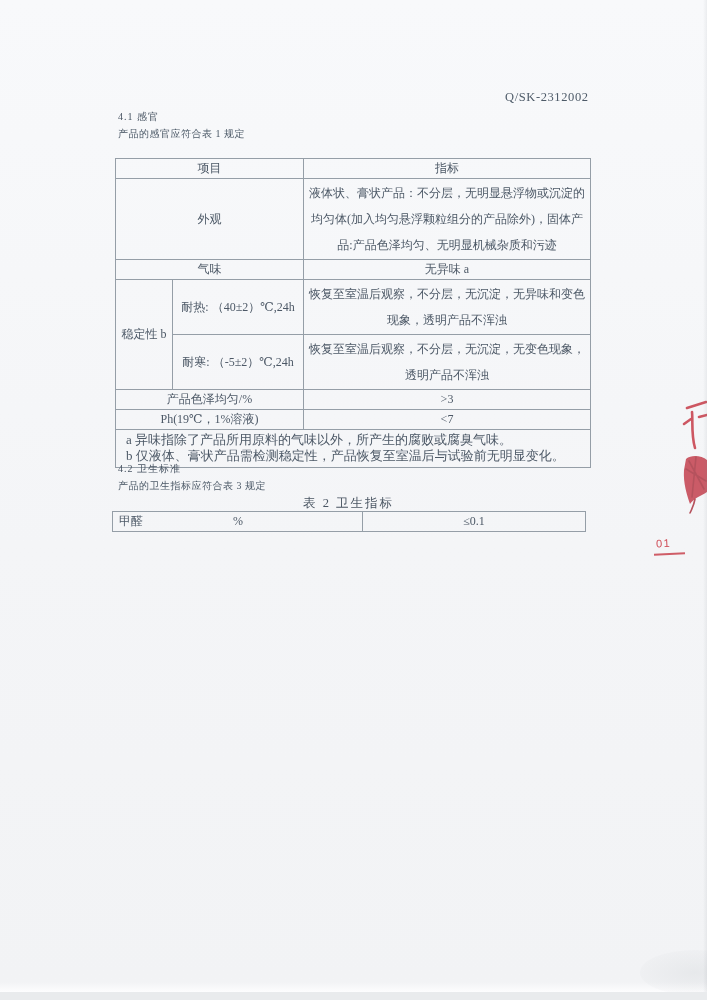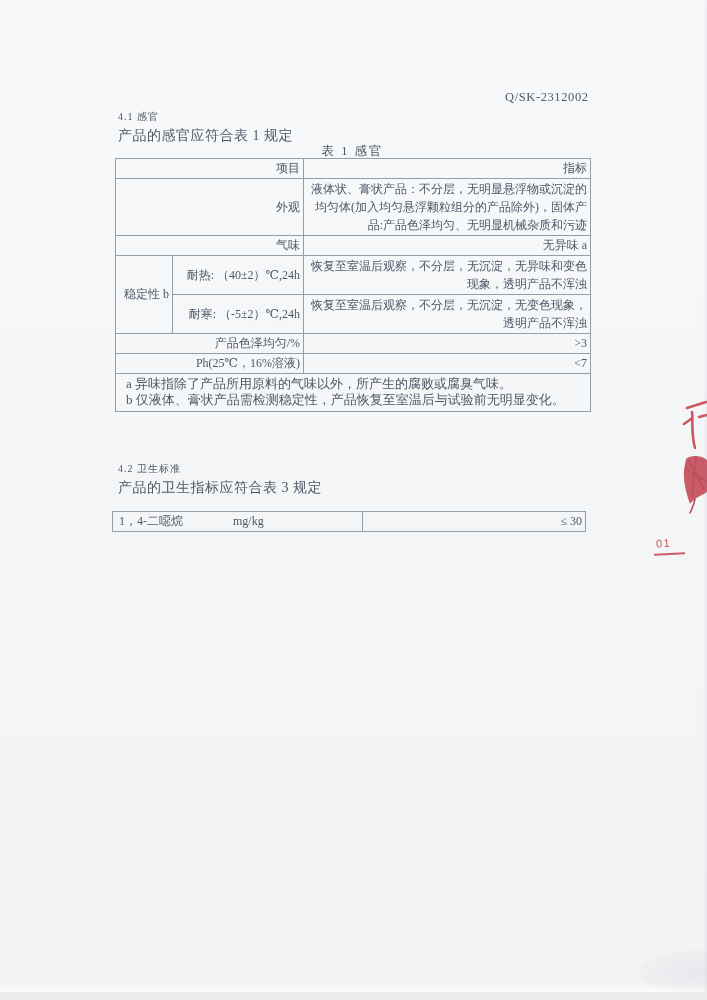--- a/index.html
+++ b/index.html
@@ -10,37 +10,37 @@
     font-family:"Liberation Serif","DejaVu Serif",serif;
     color:#4b5765; overflow:hidden;
   }
   .edge-bottom { position:absolute; left:0; top:992px; width:707px; height:1px; background:#c3c7ca; }
   .edge-bottom-under { position:absolute; left:0; top:993px; width:707px; height:7px; background:#fbfbfc; }
   .edge-right { position:absolute; right:0; top:0; width:4px; height:100%; background:linear-gradient(90deg, rgba(0,0,0,0), rgba(120,128,136,0.10)); }
 
   .doc-number { position:absolute; left:505px; top:90px; font-size:12.5px; letter-spacing:0.6px; color:#4d5a68; }
 
   .sec-heading { position:absolute; font-size:10px; color:#4a5664; letter-spacing:1px; }
-  .sec-intro   { position:absolute; font-size:14px; color:#4d5a68; letter-spacing:0.5px; }
+  .sec-intro   { position:absolute; font-size:10px; color:#4d5a68; letter-spacing:0.5px; }
   .tbl-title   { position:absolute; font-size:12.5px; color:#495562; text-align:center; letter-spacing:2px; }
 
   table { border-collapse:collapse; table-layout:fixed; }
   td {
     border:1px solid #959ea7; font-size:12px; color:#4c5866;
-    text-align:right; vertical-align:middle; padding:1px 3px; line-height:17px;
+    text-align:center; vertical-align:middle; padding:1px 3px; line-height:17px;
   }
   .t1 { position:absolute; left:115px; top:158px; width:475px; }
   .t1 col.c1 { width:57px; } .t1 col.c2 { width:131px; } .t1 col.c3 { width:287px; }
   .t1 .hdr td { height:16px; }
   .t1 .r-appearance td { height:56px; }
   .t1 .r-odor td { height:16px; }
   .t1 .r-heat td, .t1 .r-cold td { height:36px; }
   .t1 .r-active td, .t1 .r-ph td { height:16px; }
   .t1 .notes td { text-align:left; padding:2px 4px 3px 10px; line-height:16px; font-size:13px; }
-  .t1 .cell-wrap { line-height:18px; }
+  .t1 .cell-wrap { line-height:26px; }
 
   .t2 { position:absolute; left:112px; top:511px; width:473px; }
   .t2 col.c1 { width:250px; } .t2 col.c2 { width:223px; }
   .t2 td { height:18px; }
   .t2 .hdr td { height:17px; letter-spacing:4px; }
   .t2 .item-cell { text-align:left; padding-left:6px; }
   .t2 .item-name { display:inline-block; min-width:114px; }
 
   .stamp-svg { position:absolute; left:640px; top:395px; width:67px; height:170px; }
   .stamp-num {
@@ -54,21 +54,20 @@
 </style>
 </head>
 <body>
 
 <div class="page">
 
   <div class="doc-number">Q/SK-2312002</div>
 
   <div class="sec-heading" style="left:118px; top:110px;">4.1  感官</div>
   <div class="sec-intro" style="left:118px; top:127px;">产品的感官应符合表 1 规定</div>
-  <div class="tbl-title" style="left:115px; top:143px; width:475px;">表 1   感官</div>
 
   <table class="t1">
     <colgroup>
         <col class="c1">
         <col class="c2">
         <col class="c3">
       </colgroup>
     <tbody>
         <tr class="hdr">
       <td colspan="2">项目</td>
@@ -95,44 +94,45 @@
       <td>耐寒: （-5±2）℃,24h</td>
       <td>
             <div class="cell-wrap">恢复至室温后观察，不分层，无沉淀，无变色现象，透明产品不浑浊</div>
           </td>
     </tr>
     <tr class="r-active">
       <td colspan="2">产品色泽均匀/%</td>
       <td>&gt;3</td>
     </tr>
     <tr class="r-ph">
-      <td colspan="2">Ph(25℃，16%溶液)</td>
+      <td colspan="2">Ph(19℃，1%溶液)</td>
       <td>&lt;7</td>
     </tr>
     <tr class="notes">
       <td colspan="3">
         <div>a  异味指除了产品所用原料的气味以外，所产生的腐败或腐臭气味。</div>
         <div>b  仅液体、膏状产品需检测稳定性，产品恢复至室温后与试验前无明显变化。</div>
       </td>
     </tr>
   </tbody>
     </table>
 
   <div class="sec-heading" style="left:118px; top:462px;">4.2   卫生标准</div>
   <div class="sec-intro" style="left:118px; top:479px;">产品的卫生指标应符合表 3 规定</div>
+  <div class="tbl-title" style="left:112px; top:495px; width:473px;">表 2  卫生指标</div>
 
   <table class="t2">
     <colgroup>
         <col class="c1">
         <col class="c2">
       </colgroup>
     <tbody>
     <tr>
-      <td class="item-cell"><span class="item-name">1，4-二噁烷</span><span>mg/kg</span></td>
-      <td>≤ 30</td>
+      <td class="item-cell"><span class="item-name">甲醛</span><span>%</span></td>
+      <td>≤0.1</td>
     </tr>
   </tbody>
     </table>
 
   <svg class="stamp-svg" viewBox="0 0 67 170">
     <g stroke="#c8424e" stroke-width="2.6" fill="none" stroke-linecap="round" opacity="0.88">
       <path d="M47 13 L66 7"></path>
       <path d="M52 17 C53 27 51 39 55 53"></path>
       <path d="M44 29 L51 24"></path>
       <path d="M59 22 L67 20"></path>

